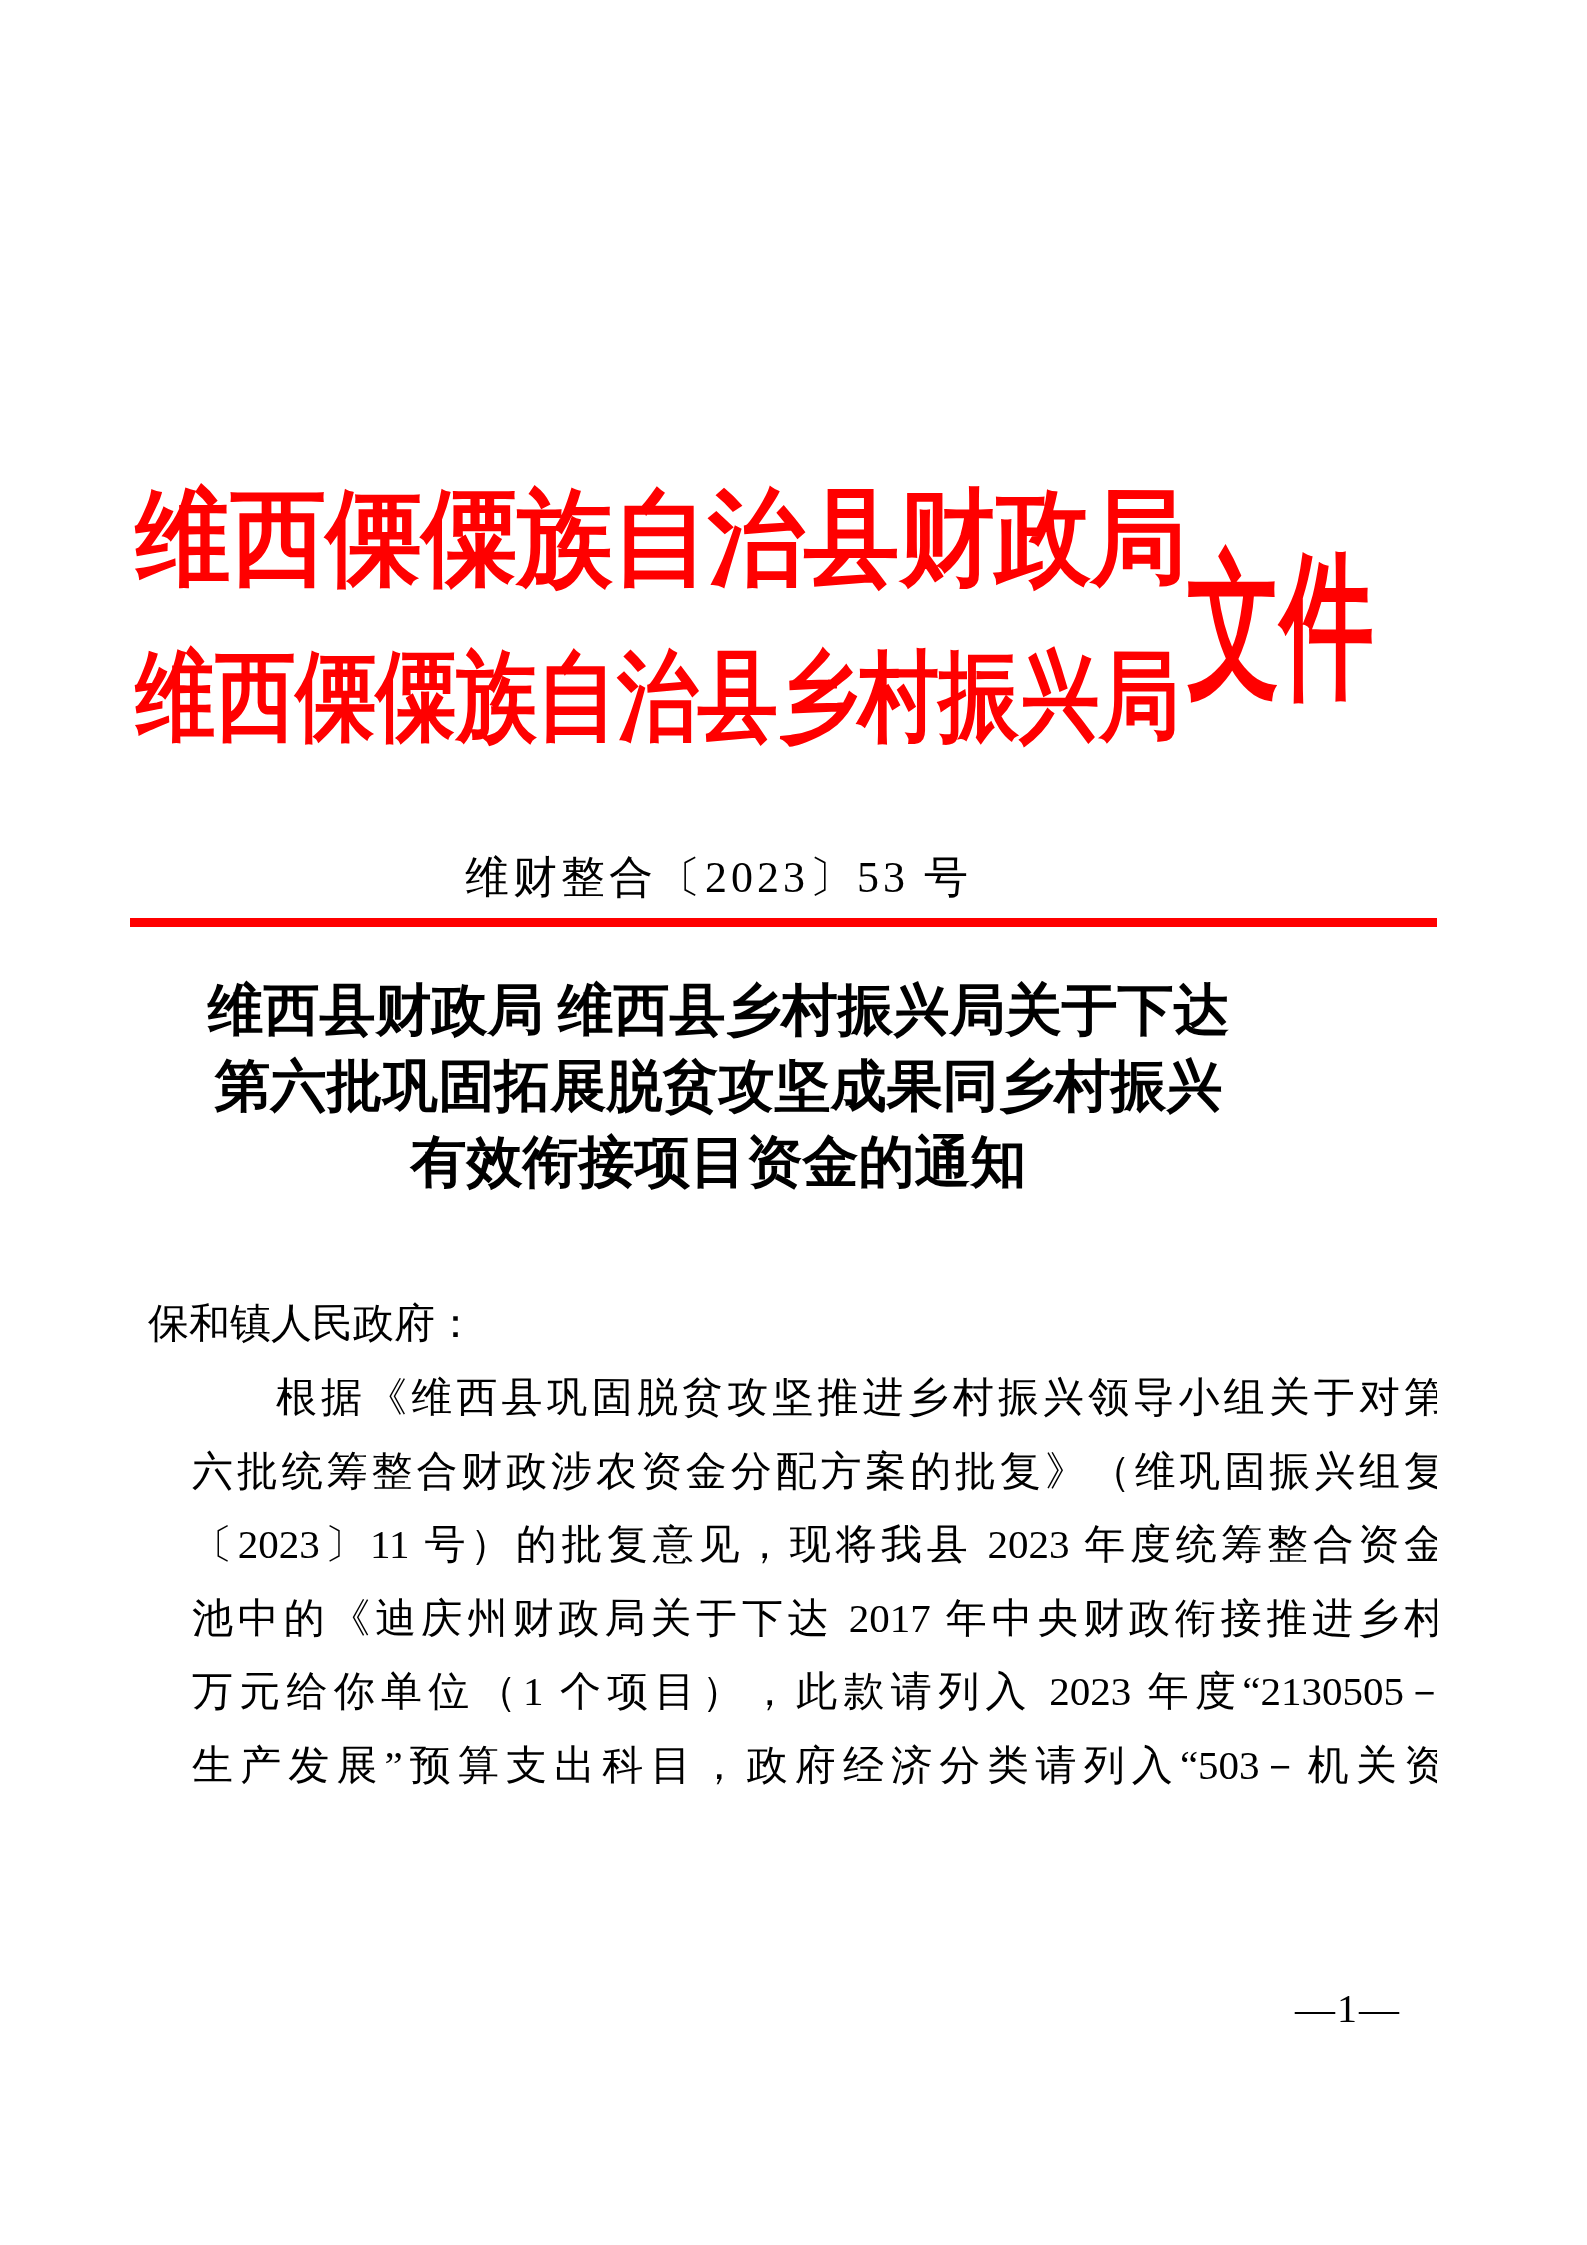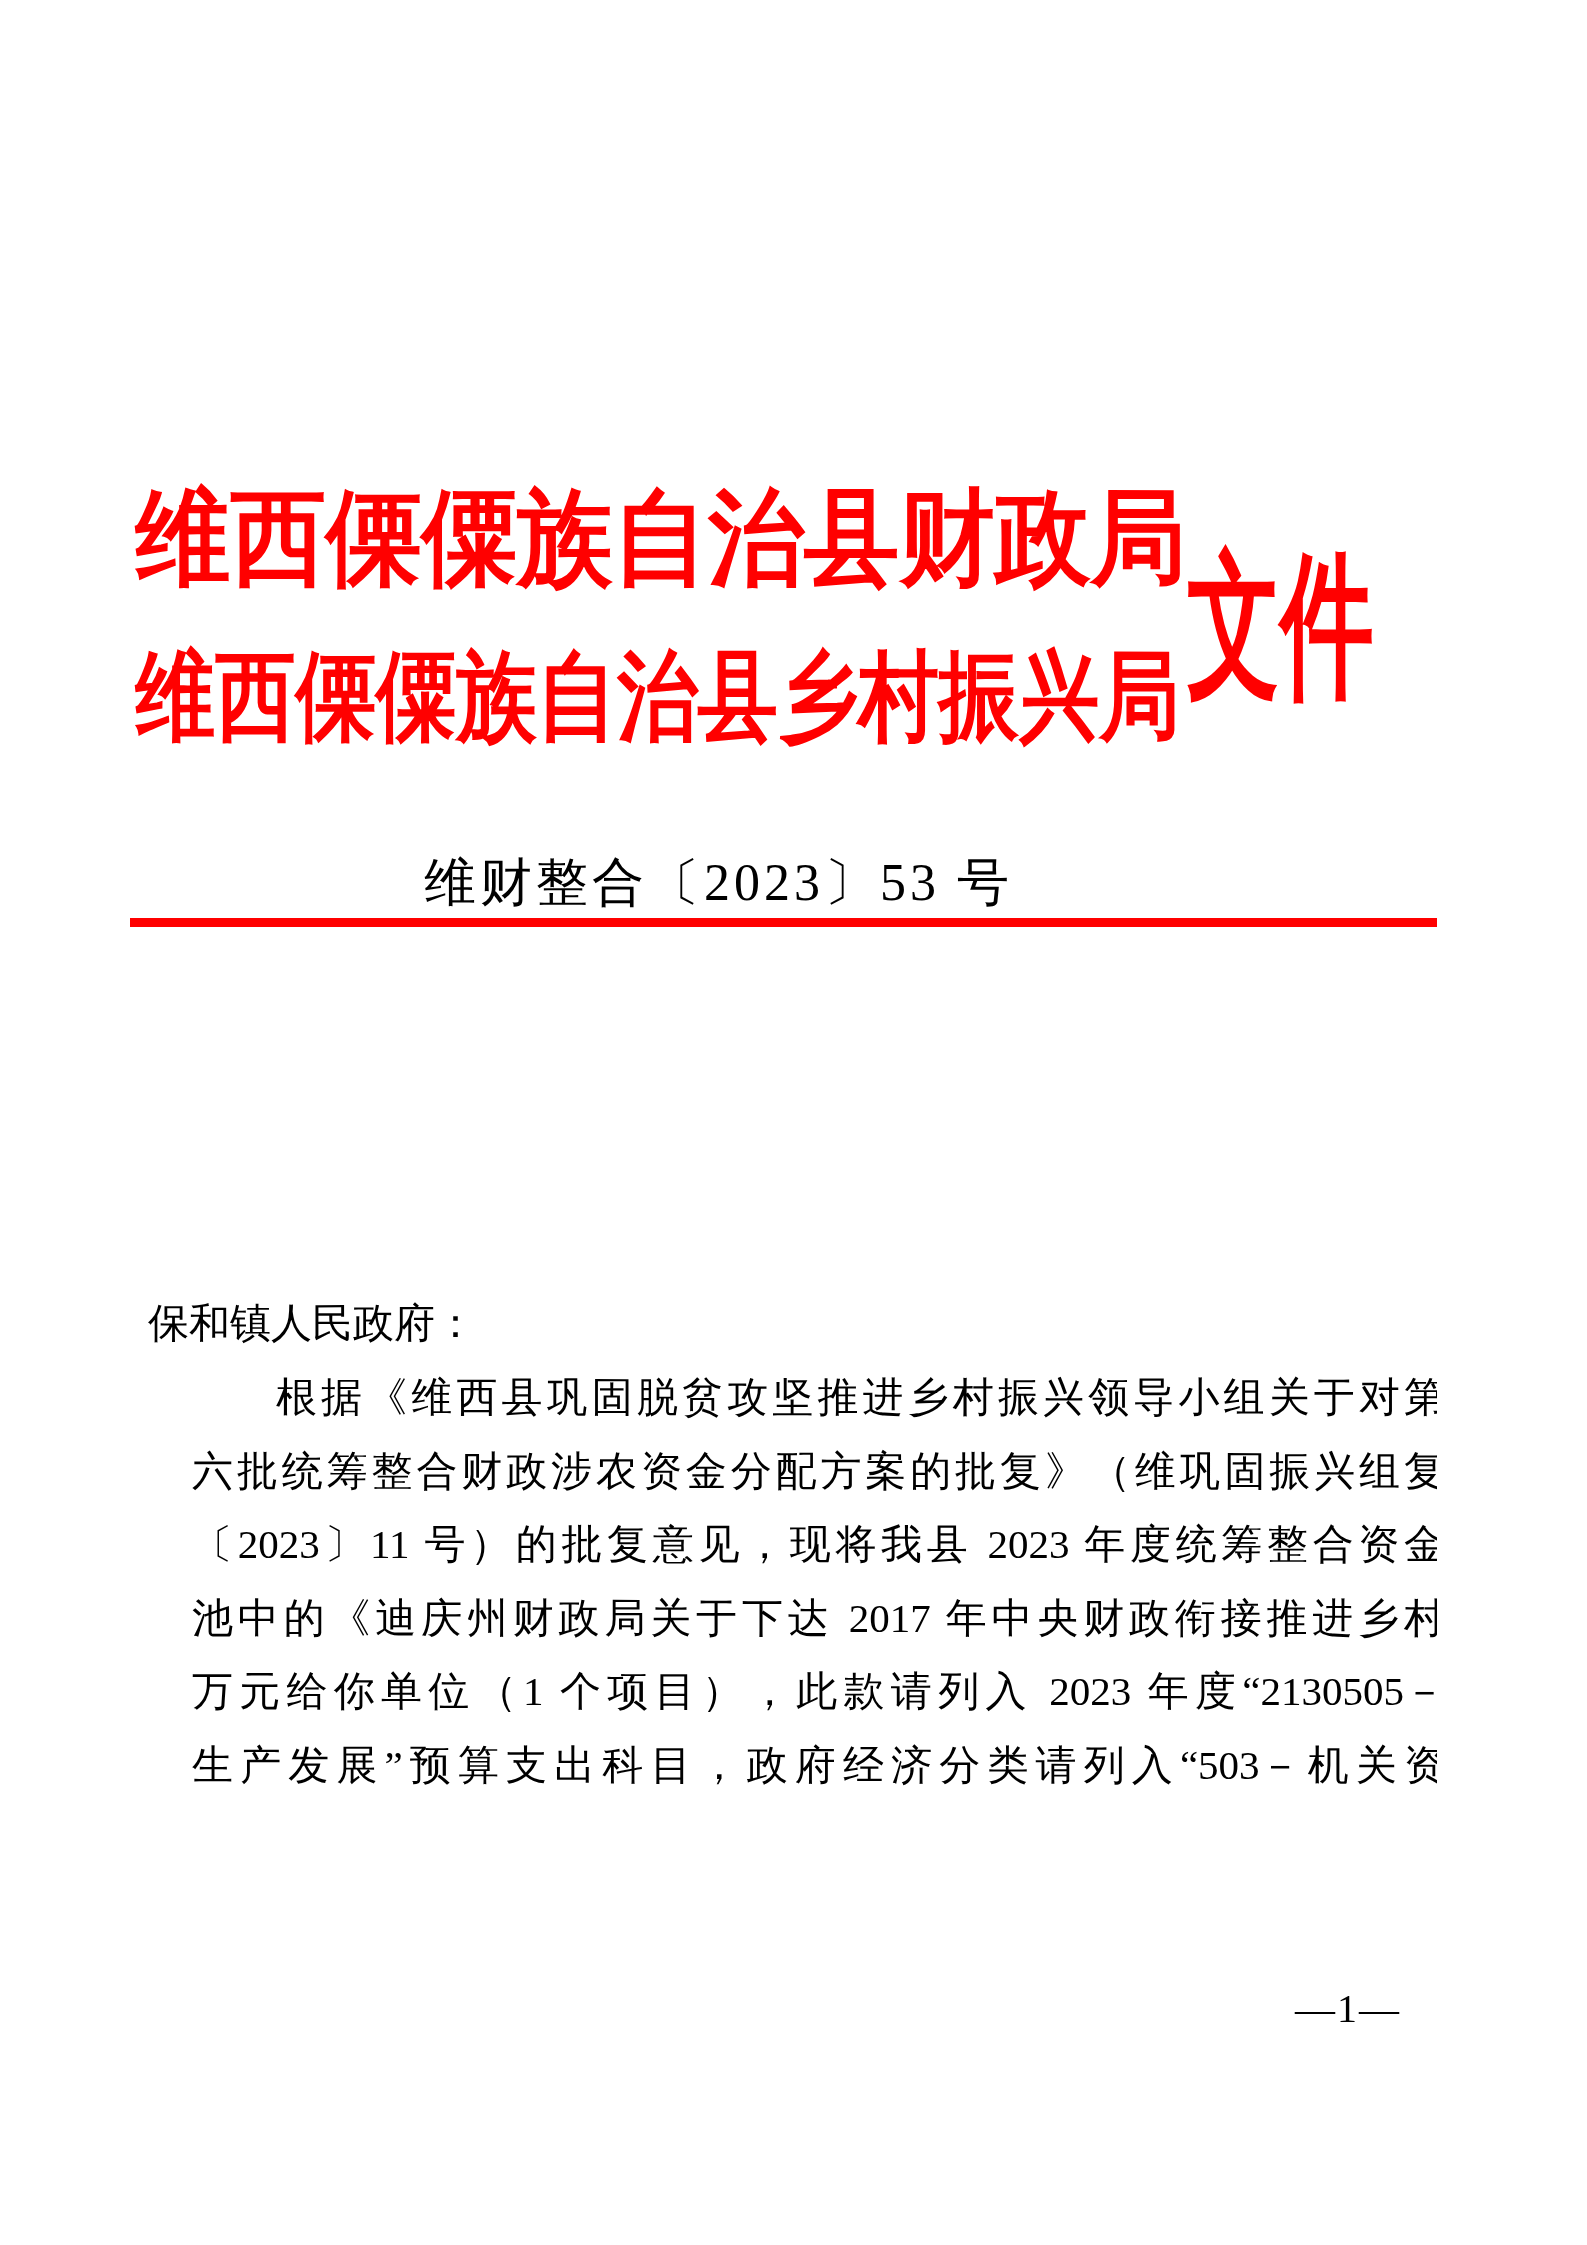--- a/index.html
+++ b/index.html
@@ -48,21 +48,21 @@
     transform: scaleX(0.59);
     transform-origin: left top;
   }
   
   .ref-number {
     position: absolute;
     top: 848px;
     left: 0;
     width: 100%;
     text-align: center;
-    font-size: 52px;
+    font-size: 44px;
     letter-spacing: 4px;
     color: #000000;
   }
   
   .red-rule {
     position: absolute;
     top: 918px;
     left: 130px;
     width: 1347px;
     height: 9px;
@@ -124,20 +124,25 @@
   <div class="letterhead">
     <div class="org-line org-line1">维西傈僳族自治县财政局</div>
     <div class="org-line org-line2">维西傈僳族自治县乡村振兴局</div>
     <div class="doc-type">文件</div>
   </div>
 
   <div class="ref-number">维财整合〔2023〕53 号</div>
 
   <div class="red-rule"></div>
 
+  <div class="doc-title">
+    <div>维西县财政局 维西县乡村振兴局关于下达</div>
+    <div>第六批巩固拓展脱贫攻坚成果同乡村振兴</div>
+    <div>有效衔接项目资金的通知</div>
+  </div>
 
   <div class="recipient">保和镇人民政府：</div>
 
   <div class="body-block">
     <div class="body-line indent">根据《维西县巩固脱贫攻坚推进乡村振兴领导小组关于对第</div>
     <div class="body-line">六批统筹整合财政涉农资金分配方案的批复》（维巩固振兴组复</div>
     <div class="body-line">〔2023〕11 号）的批复意见，现将我县 2023 年度统筹整合资金</div>
     <div class="body-line">池中的《迪庆州财政局关于下达 2017 年中央财政衔接推进乡村</div>
     <div class="body-line">万元给你单位（1 个项目），此款请列入 2023 年度“2130505－</div>
     <div class="body-line">生产发展”预算支出科目，政府经济分类请列入“503－机关资</div>

